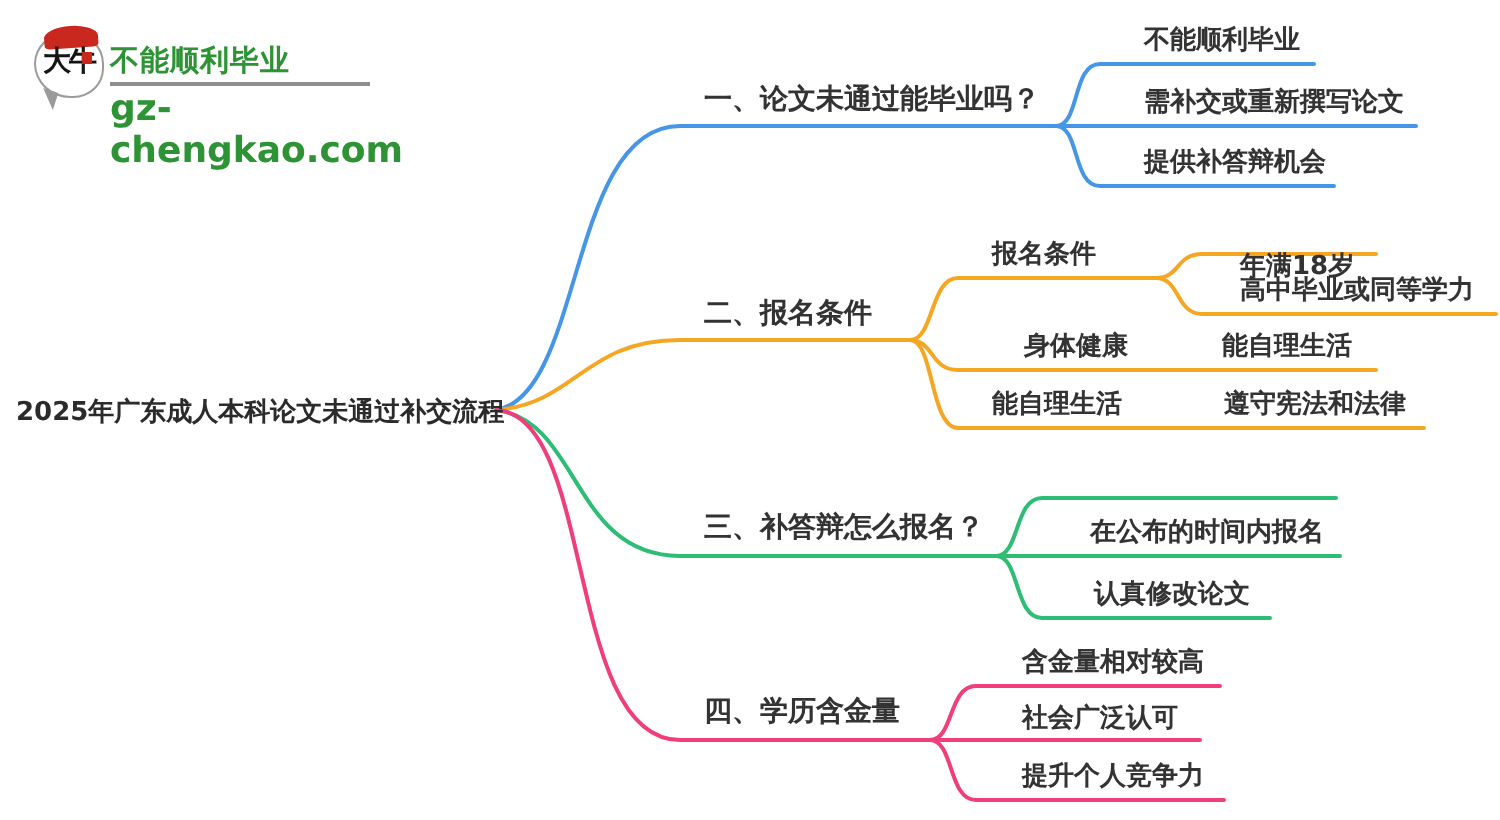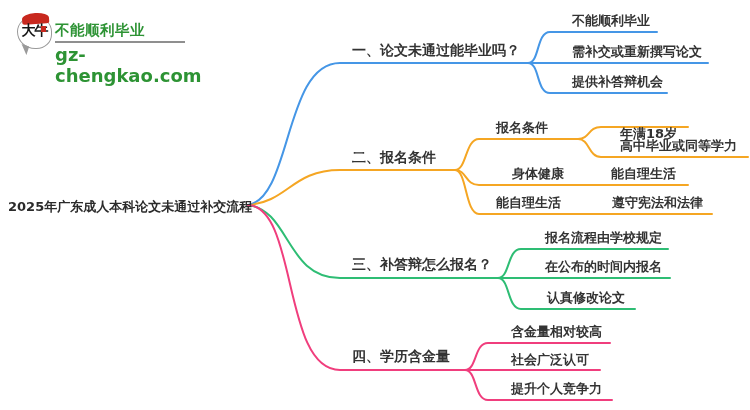--- a/index.html
+++ b/index.html
@@ -88,21 +88,20 @@
   <div class="lbl l1-lbl" style="left:352px;top:149px;">二、报名条件</div>
   <div class="lbl l2-lbl" style="left:496px;top:120px;">报名条件</div>
   <div class="lbl l2-lbl" style="left:620px;top:108px;margin-top:18px;">年满18岁</div>
   <div class="lbl l2-lbl" style="left:620px;top:138px;">高中毕业或同等学力</div>
   <div class="lbl l2-lbl" style="left:512px;top:166px;text-align:center;">身体健康</div>
   <div class="lbl l2-lbl" style="left:611px;top:166px;">能自理生活</div>
   <div class="lbl l2-lbl" style="left:496px;top:195px;">能自理生活</div>
   <div class="lbl l2-lbl" style="left:612px;top:195px;">遵守宪法和法律</div>
 
   <div class="lbl l1-lbl" style="left:352px;top:256px;">三、补答辩怎么报名？</div>
-  <div class="lbl l2-lbl" style="left:545px;top:230px;">报名流程由学校规定</div>
   <div class="lbl l2-lbl" style="left:545px;top:259px;">在公布的时间内报名</div>
   <div class="lbl l2-lbl" style="left:547px;top:290px;text-align:right;">认真修改论文</div>
 
   <div class="lbl l1-lbl" style="left:352px;top:348px;">四、学历含金量</div>
   <div class="lbl l2-lbl" style="left:511px;top:324px;">含金量相对较高</div>
   <div class="lbl l2-lbl" style="left:511px;top:352px;">社会广泛认可</div>
   <div class="lbl l2-lbl" style="left:511px;top:381px;">提升个人竞争力</div>
 
 </div>
 

